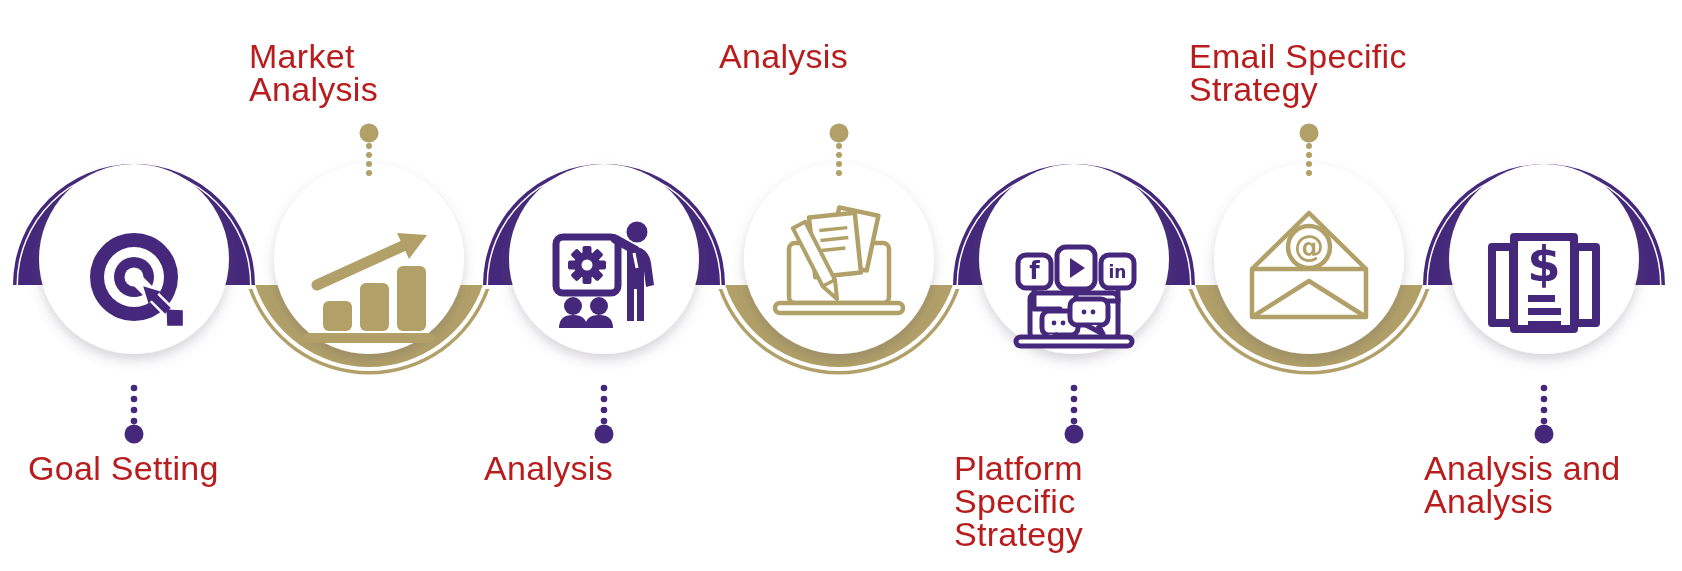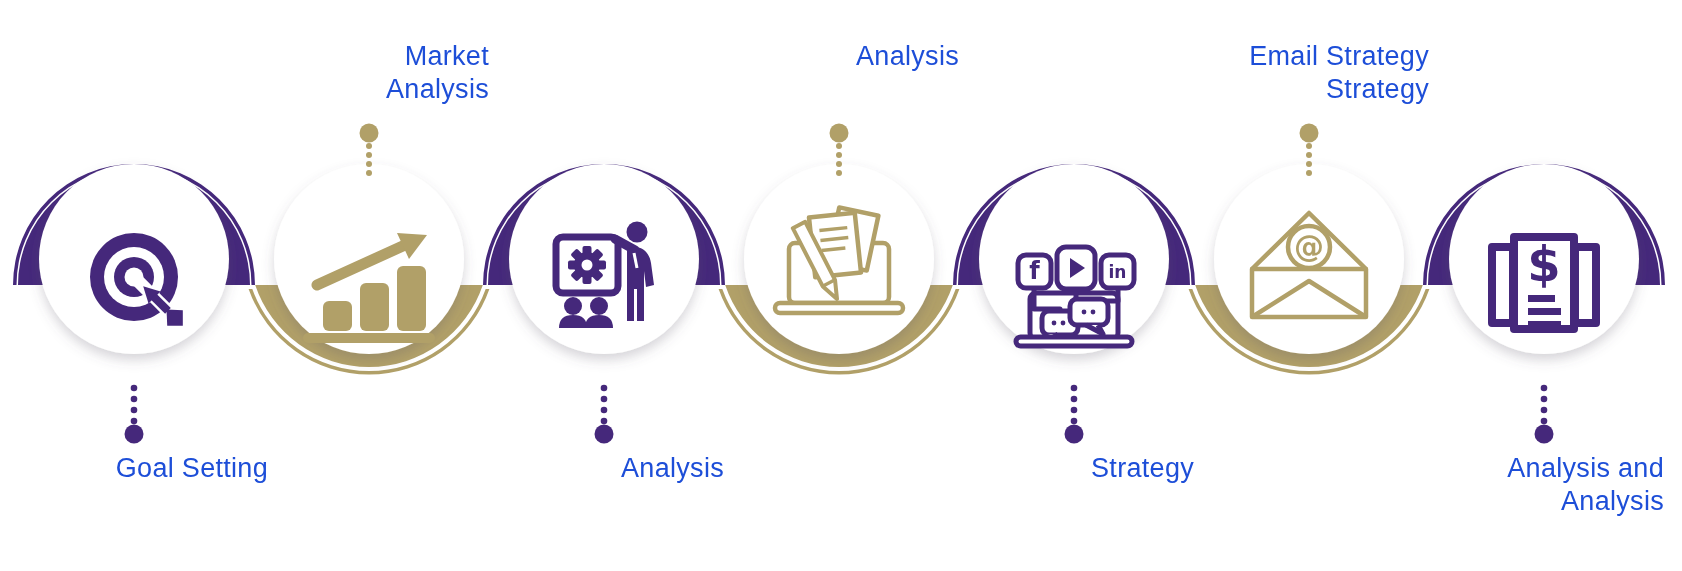--- a/index.html
+++ b/index.html
@@ -4,22 +4,22 @@
 <style>
   html,body{margin:0;padding:0;background:#ffffff;}
   .canvas{
     position:relative;width:1682px;height:571px;background:#ffffff;
     font-family:"Liberation Sans", sans-serif;overflow:hidden;
   }
   .art{position:absolute;left:0;top:0;}
   .node-purple{color:#45287B;}
   .node-gold{color:#B1A068;}
   .stage-label{
-    position:absolute;width:240px;text-align:right;
-    color:#1d4ed8;font-size:27px;line-height:33px;letter-spacing:.3px;
+    position:absolute;width:240px;text-align:left;
+    color:#b91c1c;font-size:34px;line-height:33px;letter-spacing:.3px;
   }
   .stage-label span{display:block;}
   .lbl-bottom{top:452px;}
   .lbl-top{top:40px;}
   text.glyph{font-family:"DejaVu Sans", sans-serif;font-weight:bold;}
 </style>
 </head>
 <body>
 
 <div class="canvas">
@@ -197,24 +197,25 @@
     <span>Market</span>
       <span>Analysis</span>
   </div>
   <div class="stage-label lbl-bottom" style="left:484px">
       <span>Analysis</span>
   </div>
   <div class="stage-label lbl-top" style="left:719px">
     <span>Analysis</span>
   </div>
   <div class="stage-label lbl-bottom" style="left:954px">
+    <span>Platform Specific</span>
       <span>Strategy</span>
   </div>
   <div class="stage-label lbl-top" style="left:1189px">
-    <span>Email Strategy</span>
+    <span>Email Specific</span>
       <span>Strategy</span>
   </div>
   <div class="stage-label lbl-bottom" style="left:1424px">
     <span>Analysis and</span>
       <span>Analysis</span>
   </div>
 
 </div>
 
 </body></html>

